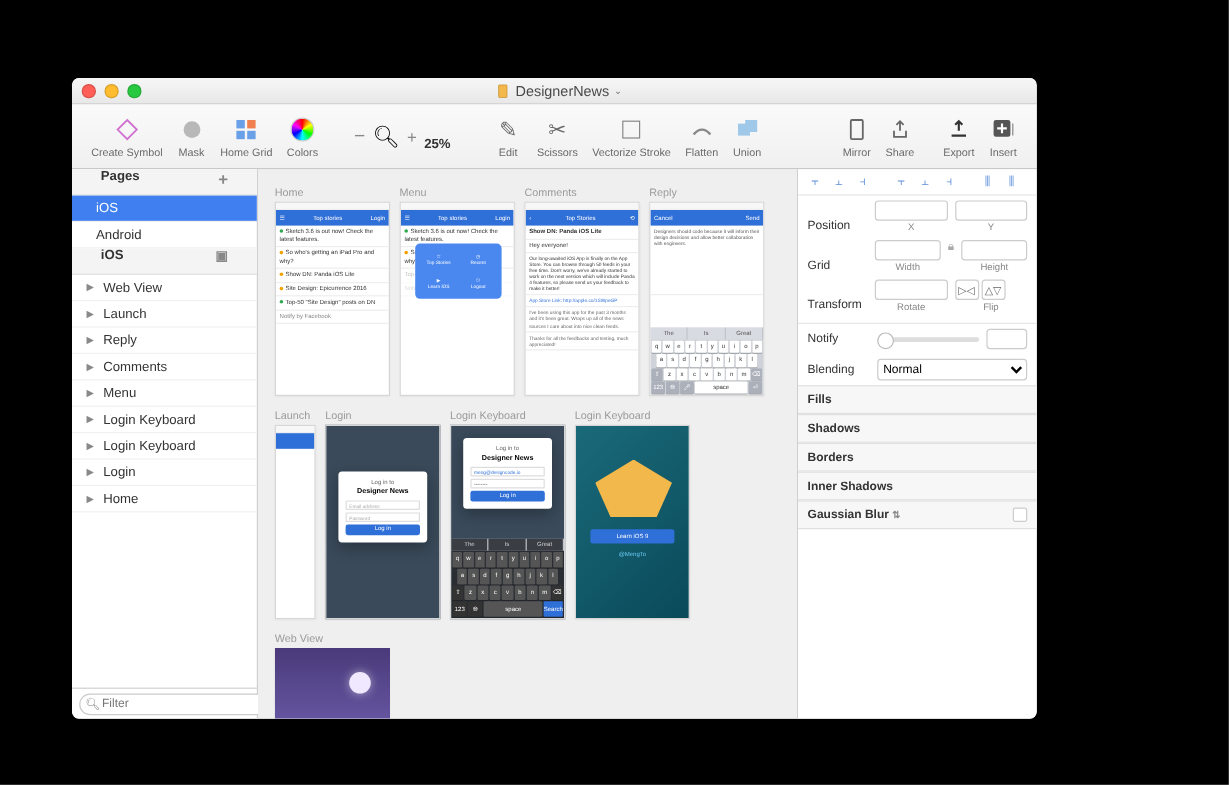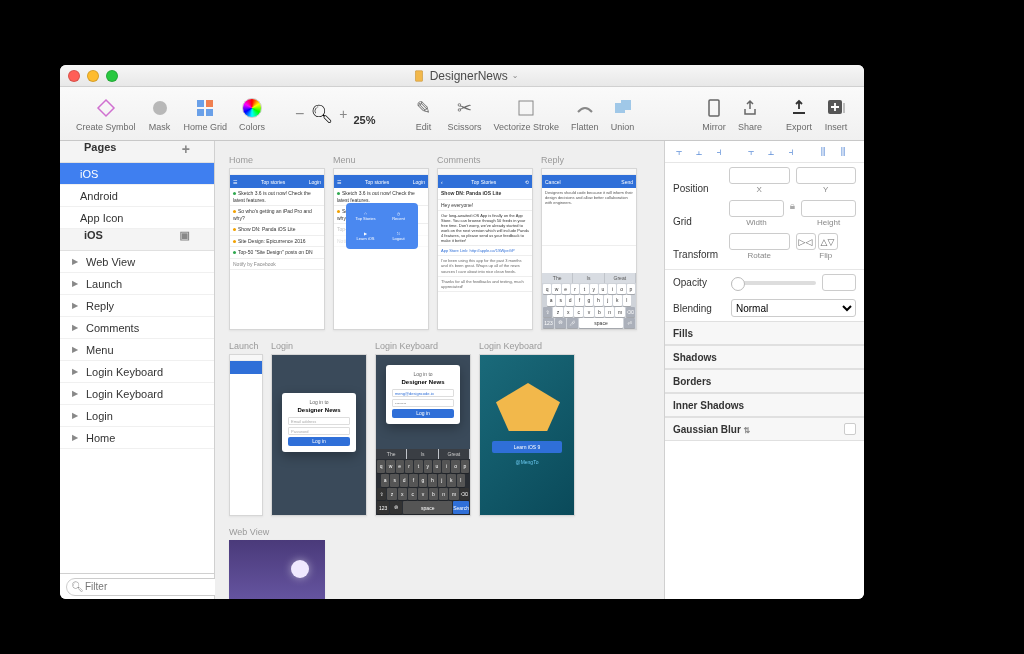--- a/index.html
+++ b/index.html
@@ -218,21 +218,20 @@
   </div>
 
   <div class="content">
     <div class="sidebar">
       <div class="section-h">
         <span>Pages</span>
         <span class="plus">+</span>
       </div>
       <div class="srow sel indent">iOS</div>
       <div class="srow indent">Android</div>
-      <div class="srow indent">App Icon</div>
       <div class="section-h">
         <span>iOS</span>
         <span style="color:#888">▣</span>
       </div>
       <div class="srow">
           <span class="arr">▶</span>
           <span>Web View</span>
         </div>
       <div class="srow">
           <span class="arr">▶</span>
@@ -550,21 +549,21 @@
               <div class="flip-btns">
                 <span>▷◁</span>
                 <span>△▽</span>
               </div>
               <div class="sub">Flip</div>
             </div>
         </div>
       </div>
       <div style="height:8px;border-bottom:1px solid #e6e6e6"></div>
       <div class="select-row">
-        <div class="prop-lbl">Opacity</div>
+        <div class="prop-lbl">Notify</div>
         <div class="slider"></div>
         <input style="width: 34px; height: 17px; border: 1px solid rgb(204, 204, 204); border-radius: 3px; font-size: 10px;">
       </div>
       <div class="select-row">
         <div class="prop-lbl">Blending</div>
         <select><option>Normal</option></select>
       </div>
       <div class="section-title">Fills</div>
       <div class="section-title">Shadows</div>
       <div class="section-title">Borders</div>

